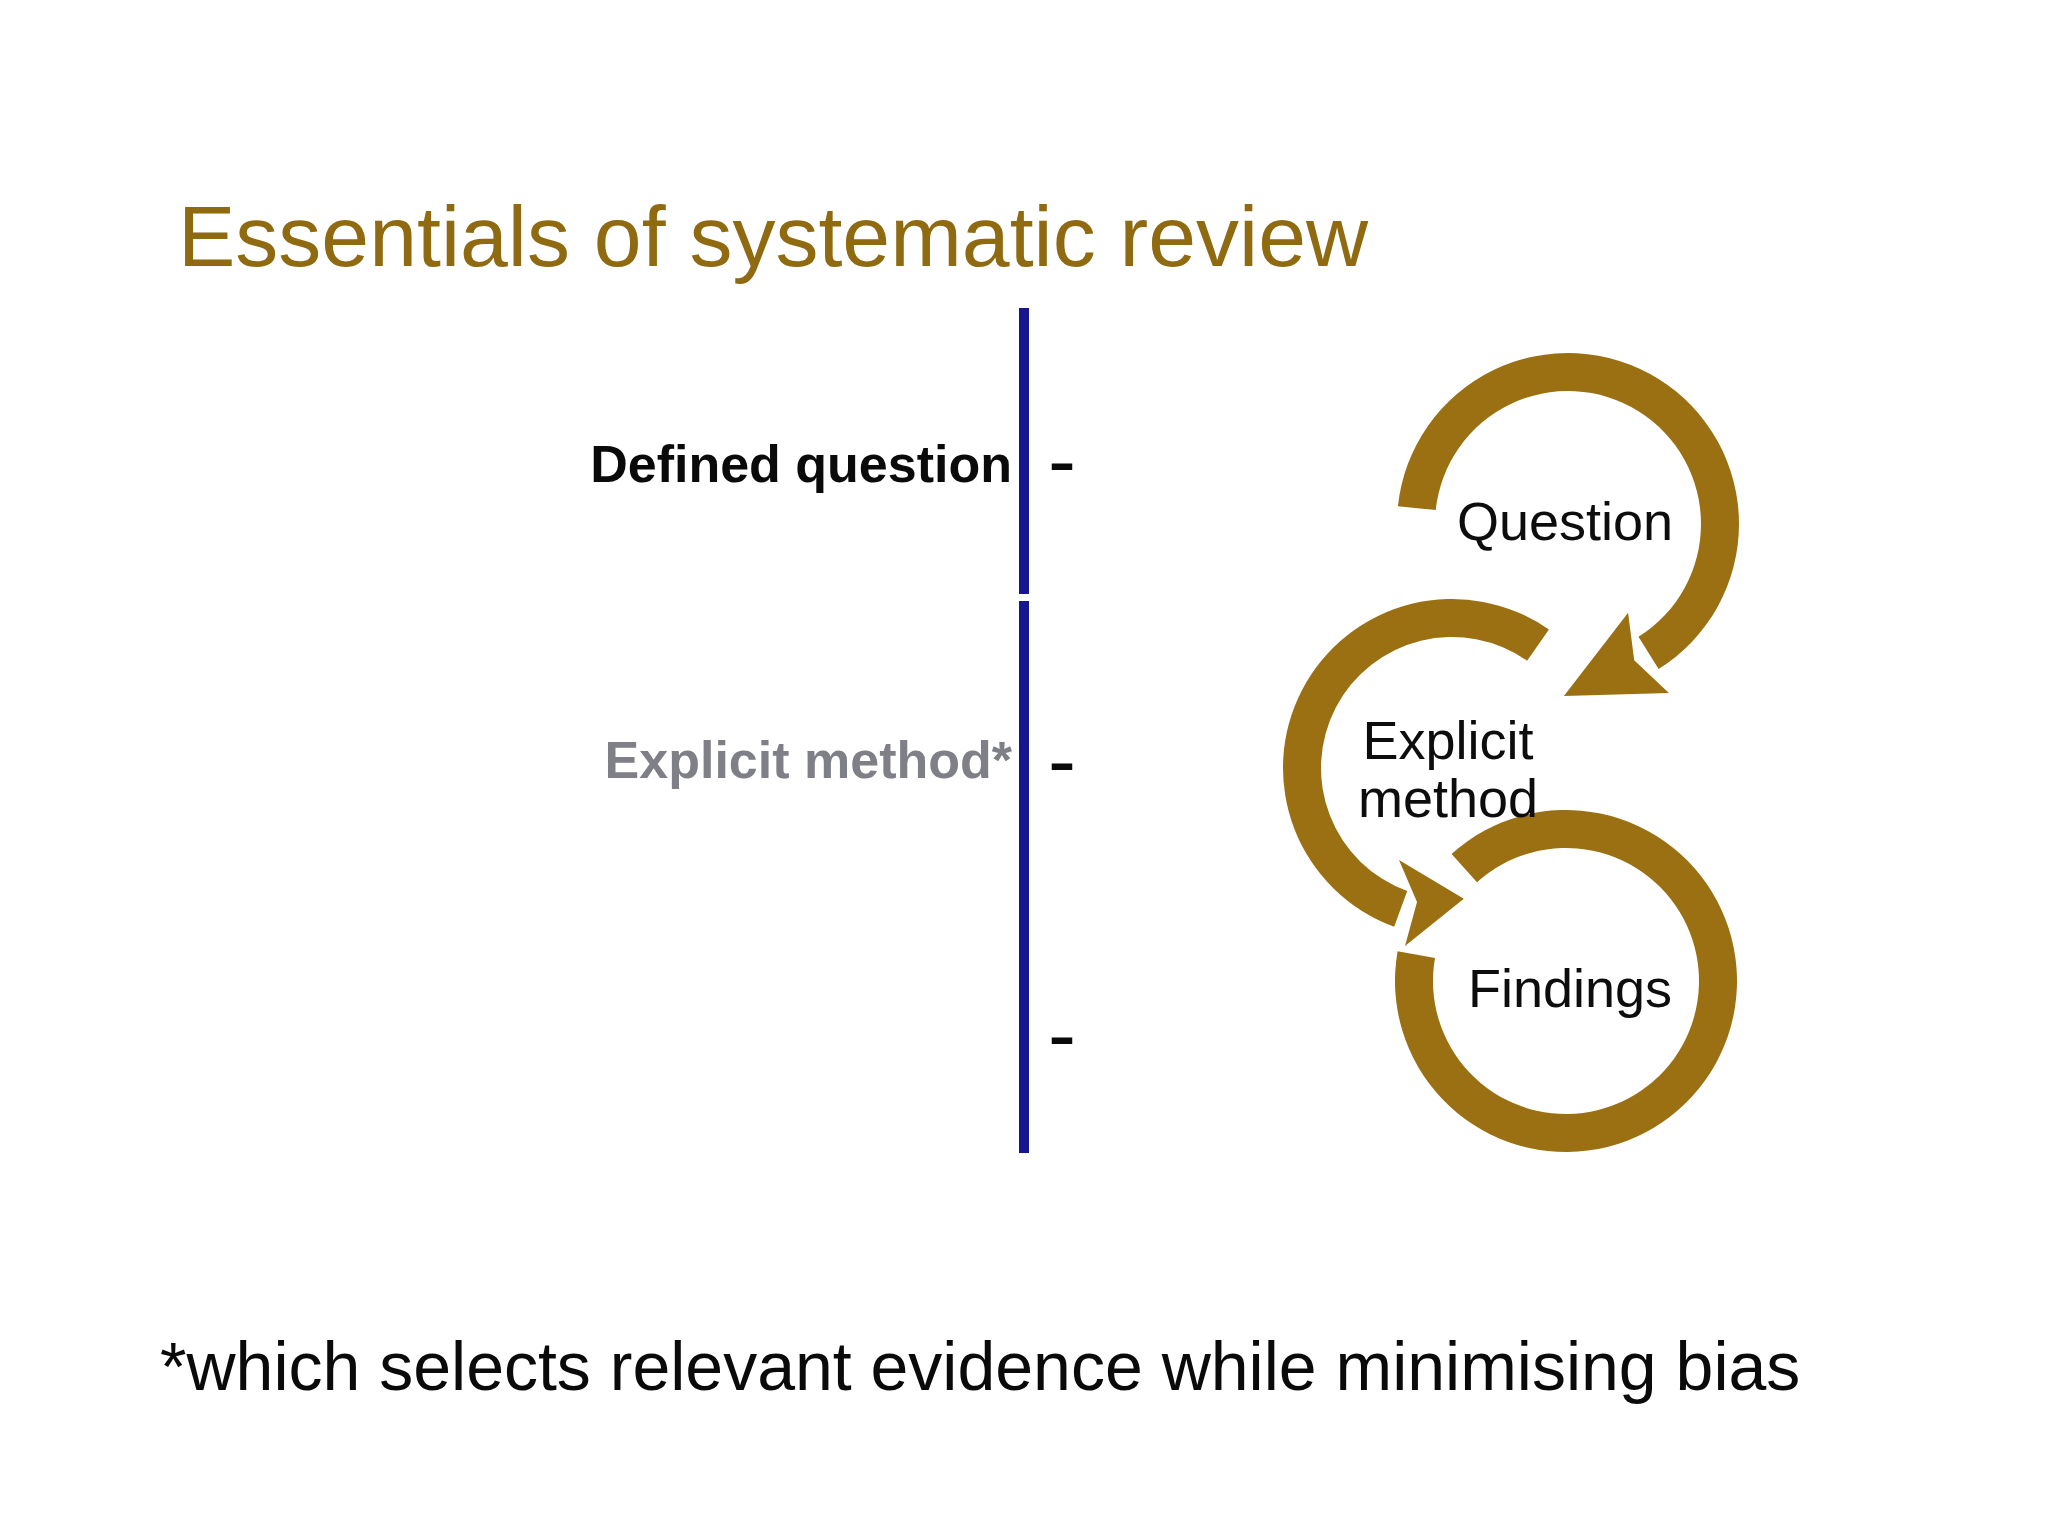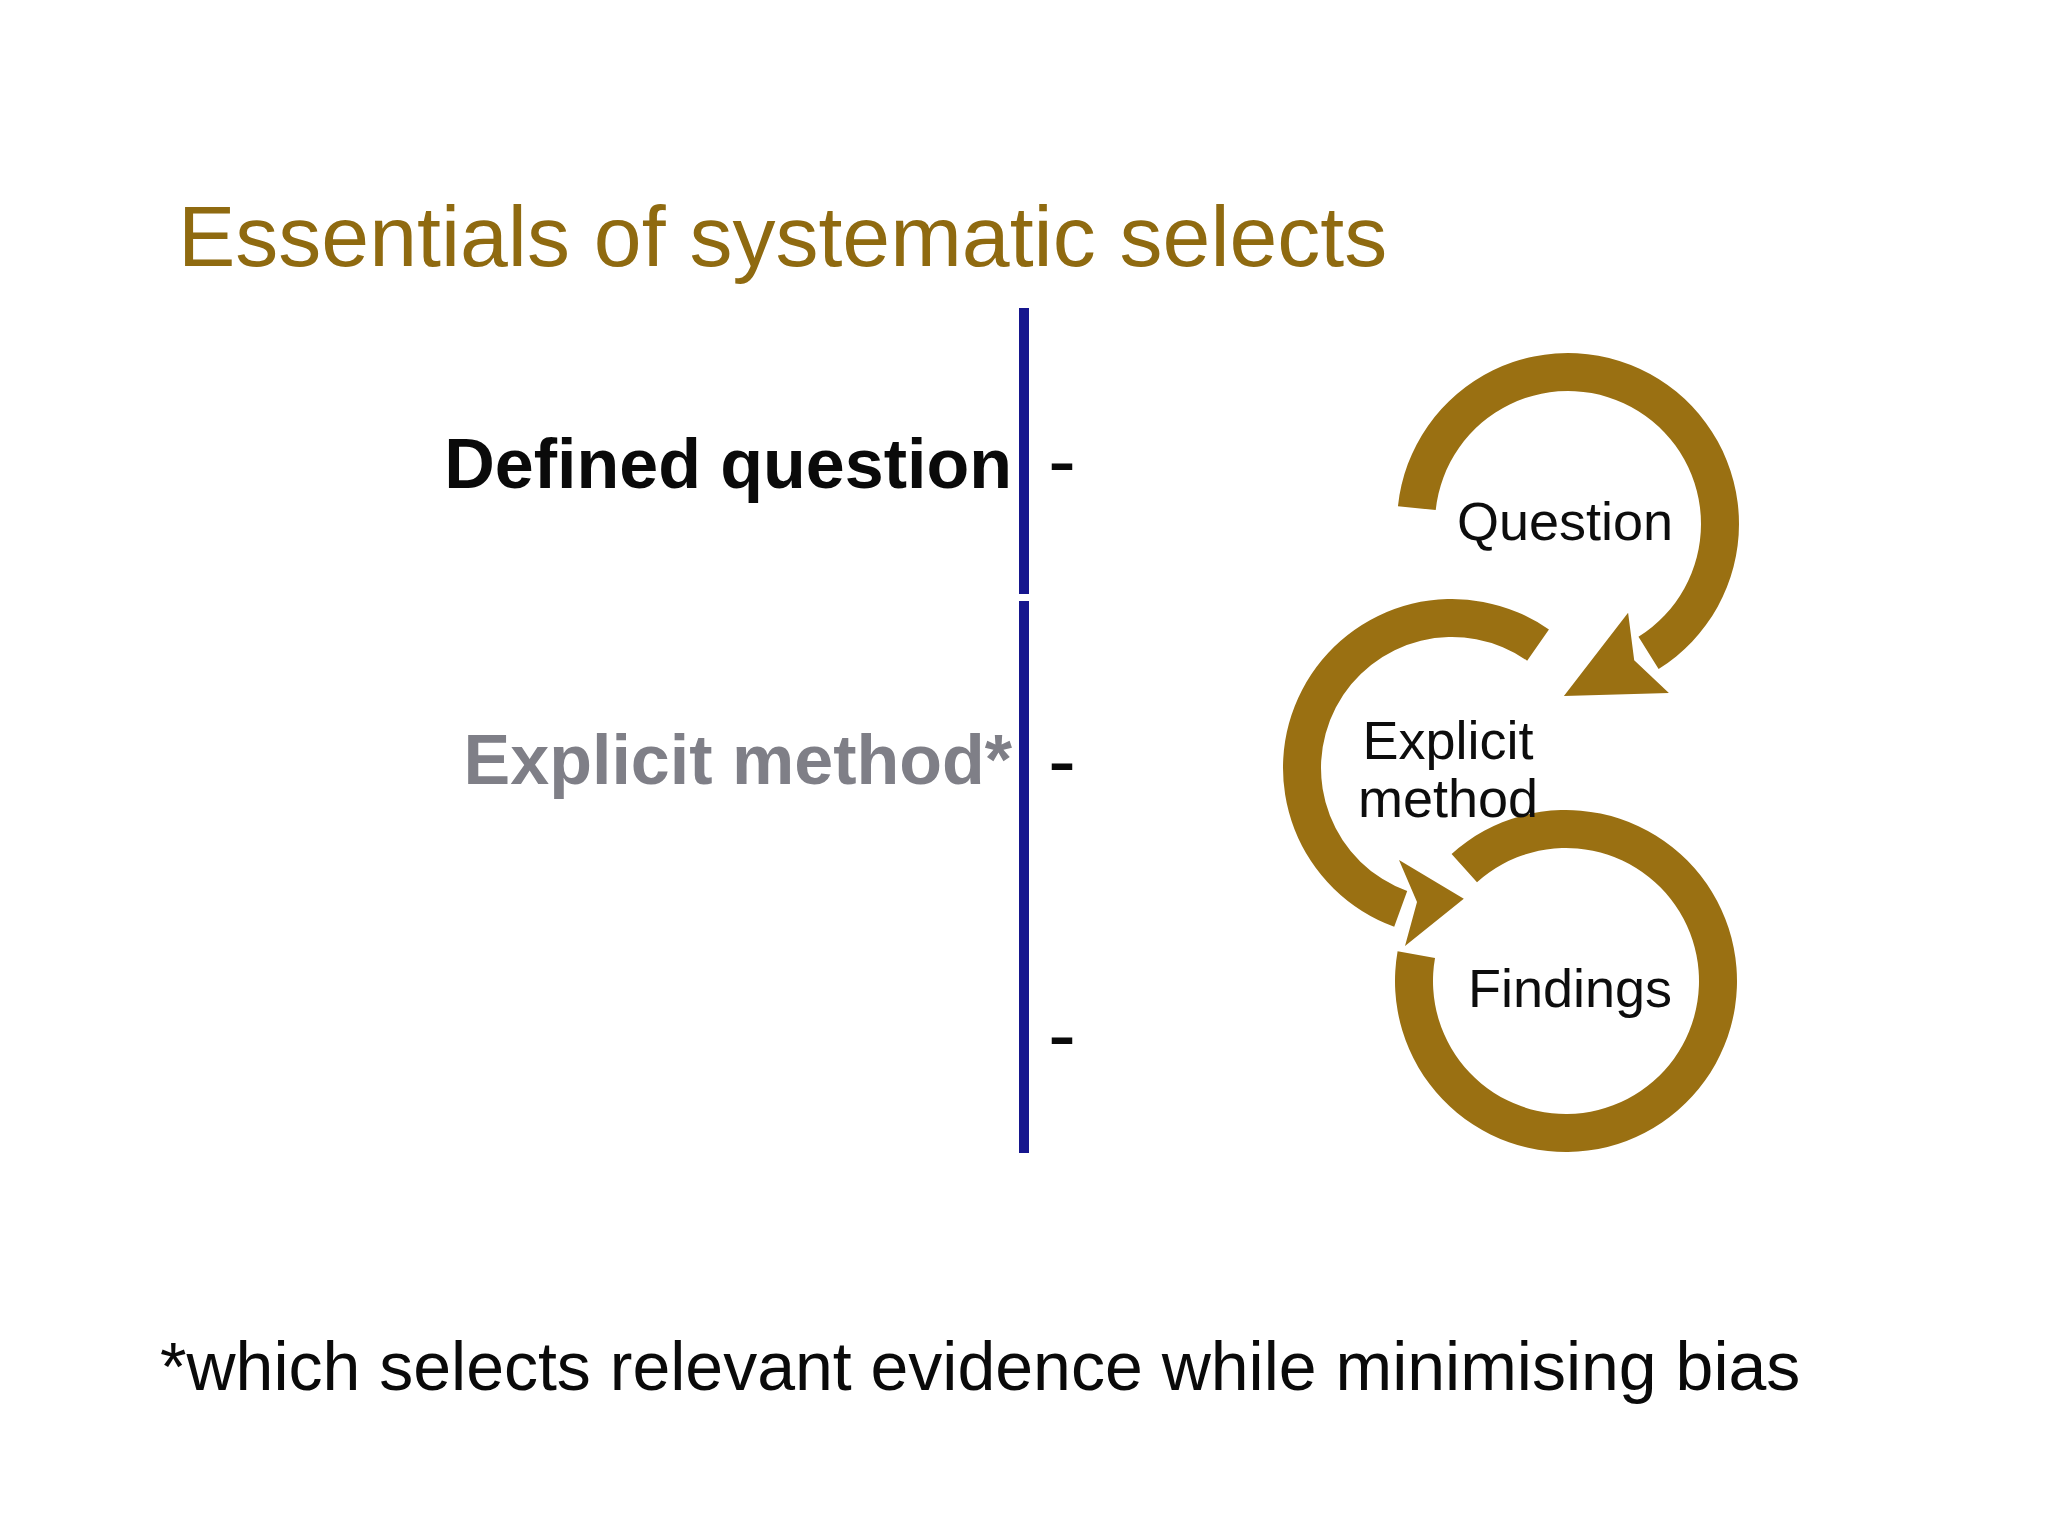--- a/index.html
+++ b/index.html
@@ -7,21 +7,21 @@
     position:relative;width:2048px;height:1536px;background:#ffffff;
     font-family:"Liberation Sans", sans-serif;overflow:hidden;
   }
   .title{
     position:absolute;left:178px;top:190px;font-size:86px;line-height:92px;
     color:var(--title-gold);white-space:pre;
   }
   .title .b{font-weight:normal;}
   .row{
     position:absolute;right:1036px;height:100px;line-height:100px;
-    font-weight:bold;font-size:70px;white-space:nowrap;text-align:right;
+    font-weight:bold;font-size:52px;white-space:nowrap;text-align:right;
   }
   .row1{top:414px;color:var(--text-black);}
   .row2{top:710px;color:var(--muted-gray);}
   .row3{top:984px;color:var(--muted-gray);}
   .vline{position:absolute;left:1019px;width:10px;background:var(--divider-blue);}
   .vseg1{top:308px;height:286px;}
   .vseg2{top:601px;height:552px;}
   .tick{
     position:absolute;left:1048px;height:100px;line-height:100px;
     font-size:84px;color:var(--text-black);font-weight:normal;
@@ -35,21 +35,21 @@
   }
   .diagram{position:absolute;left:0;top:0;}
   .ring{fill:var(--ring-gold);stroke:none;}
   .ring-label{font-size:54px;fill:#0d0d0d;}
 </style>
 </head>
 <body>
 
 <div class="slide">
 
-  <div class="title"><span class="b">Essentials</span><span> of systematic selects</span></div>
+  <div class="title"><span class="b">Essentials</span><span> of systematic review</span></div>
 
   <div class="row row1">Defined question</div>
   <div class="row row2">Explicit method*</div>
 
   <div class="vline vseg1"></div>
   <div class="vline vseg2"></div>
 
   <div class="tick tick1">-</div>
   <div class="tick tick2">-</div>
   <div class="tick tick3">-</div>

